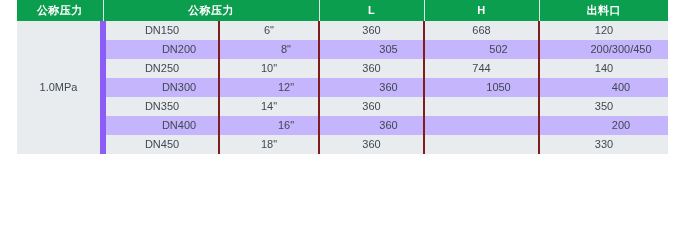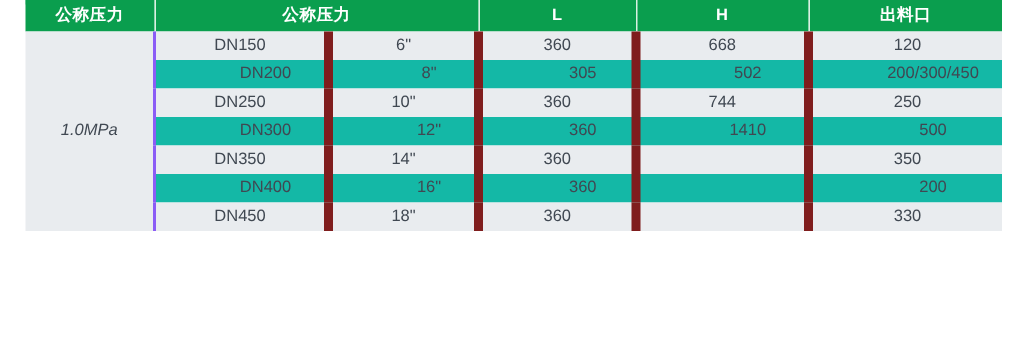--- a/index.html
+++ b/index.html
@@ -56,32 +56,31 @@
     font-size: 11px;
     letter-spacing: 0.4px;
     border-right: 1px solid #d9f0e2;
   }
   thead th:last-child { border-right: none; }
 
   tbody td {
     height: 19px;
     color: #404852;
     font-size: 11px;
-    border-right: 6px solid #7f1d1d;
+    border-right: 2px solid #7f1d1d;
   }
   tbody td:last-child { border-right: none; }
 
   tr.row-gray td { background: #e9ecef; }
-  tr.row-blue td { background: #14b8a6; padding-left: 34px; }
+  tr.row-blue td { background: #c4b5fd; padding-left: 34px; }
 
   td.merged-pressure {
     background: #e9ecef !important;
-    border-right: 2px solid #8b5cf6;
+    border-right: 6px solid #8b5cf6;
     color: #404852;
-    font-style: italic;
   }
 </style>
 </head>
 <body>
 
 <div id="top-bar-sliver"></div>
 
 <div id="spec-table-wrap">
   <table class="spec">
     <colgroup>
@@ -115,28 +114,28 @@
         <td>8"</td>
         <td>305</td>
         <td>502</td>
         <td>200/300/450</td>
       </tr>
       <tr class="row-gray">
         <td>DN250</td>
         <td>10"</td>
         <td>360</td>
         <td>744</td>
-        <td>250</td>
+        <td>140</td>
       </tr>
       <tr class="row-blue">
         <td>DN300</td>
         <td>12"</td>
         <td>360</td>
-        <td>1410</td>
-        <td>500</td>
+        <td>1050</td>
+        <td>400</td>
       </tr>
       <tr class="row-gray">
         <td>DN350</td>
         <td>14"</td>
         <td>360</td>
         <td></td>
         <td>350</td>
       </tr>
       <tr class="row-blue">
         <td>DN400</td>

